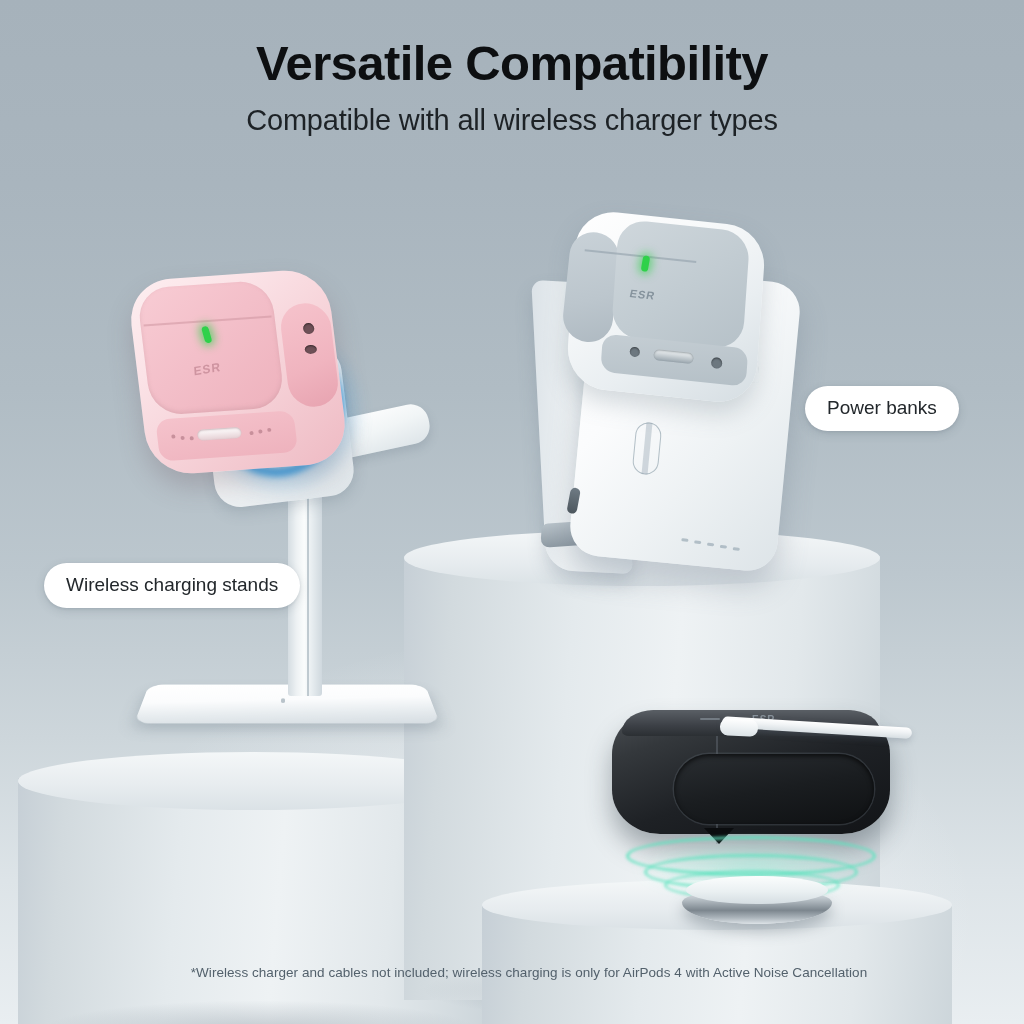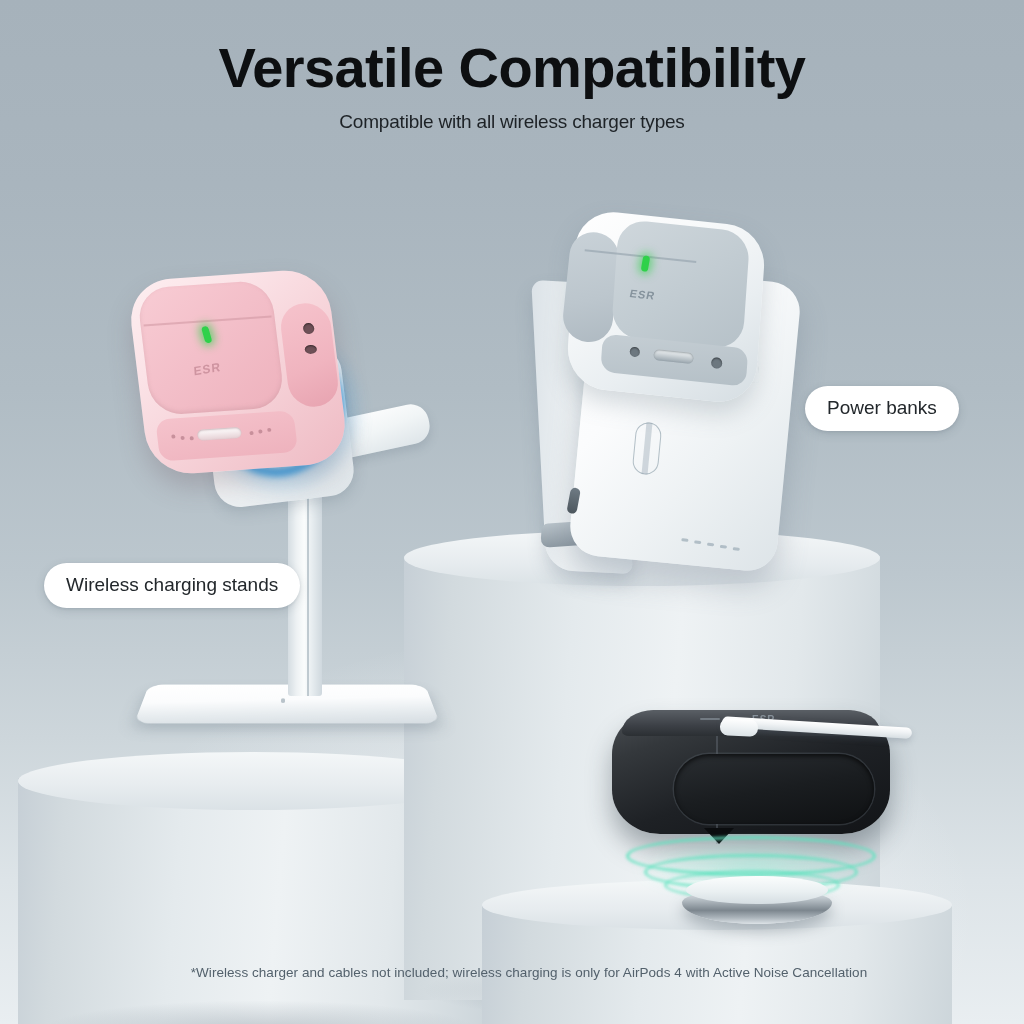--- a/index.html
+++ b/index.html
@@ -25,26 +25,26 @@
         #e9eef1 100%);
     overflow:hidden;
   }
 
   
   .heading-wrap {
     position:absolute; top:38px; left:0; width:1024px;
     text-align:center; z-index:60;
   }
   .title {
-    font-size:56px; font-weight:bold; color:#0d0f11;
+    font-size:49px; font-weight:bold; color:#0d0f11;
     letter-spacing:-0.6px; line-height:1.06;
   }
   .subtitle {
     margin-top:14px;
-    font-size:19px; font-weight:400; color:#1d2226;
+    font-size:29px; font-weight:400; color:#1d2226;
     letter-spacing:-0.2px;
   }
 
   
   .footnote {
     position:absolute; left:17px; bottom:44px; width:1024px;
     text-align:center;
     font-size:13.5px; color:#53616c; letter-spacing:0.05px;
     z-index:60;
   }

